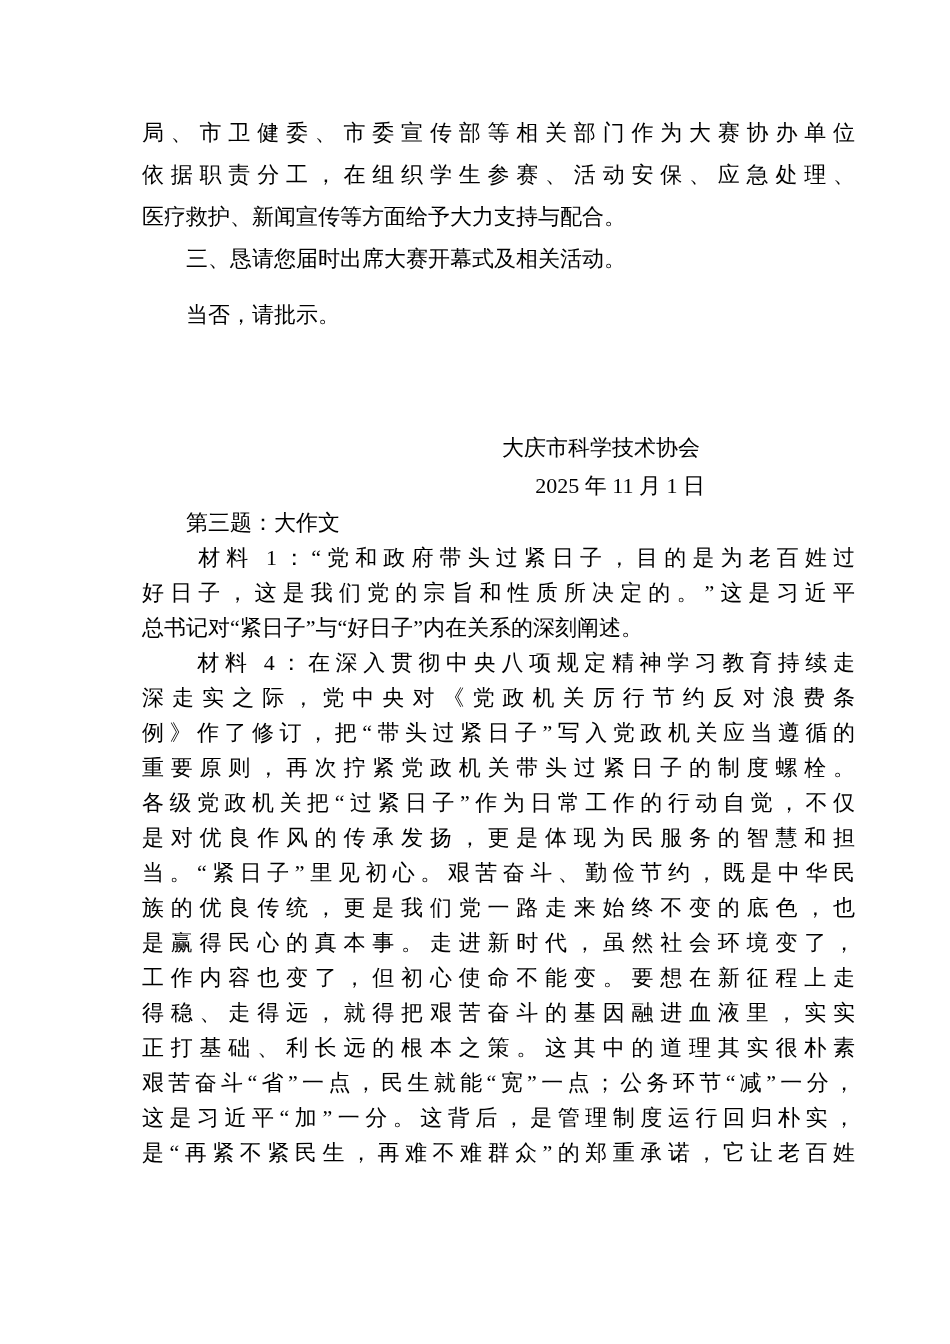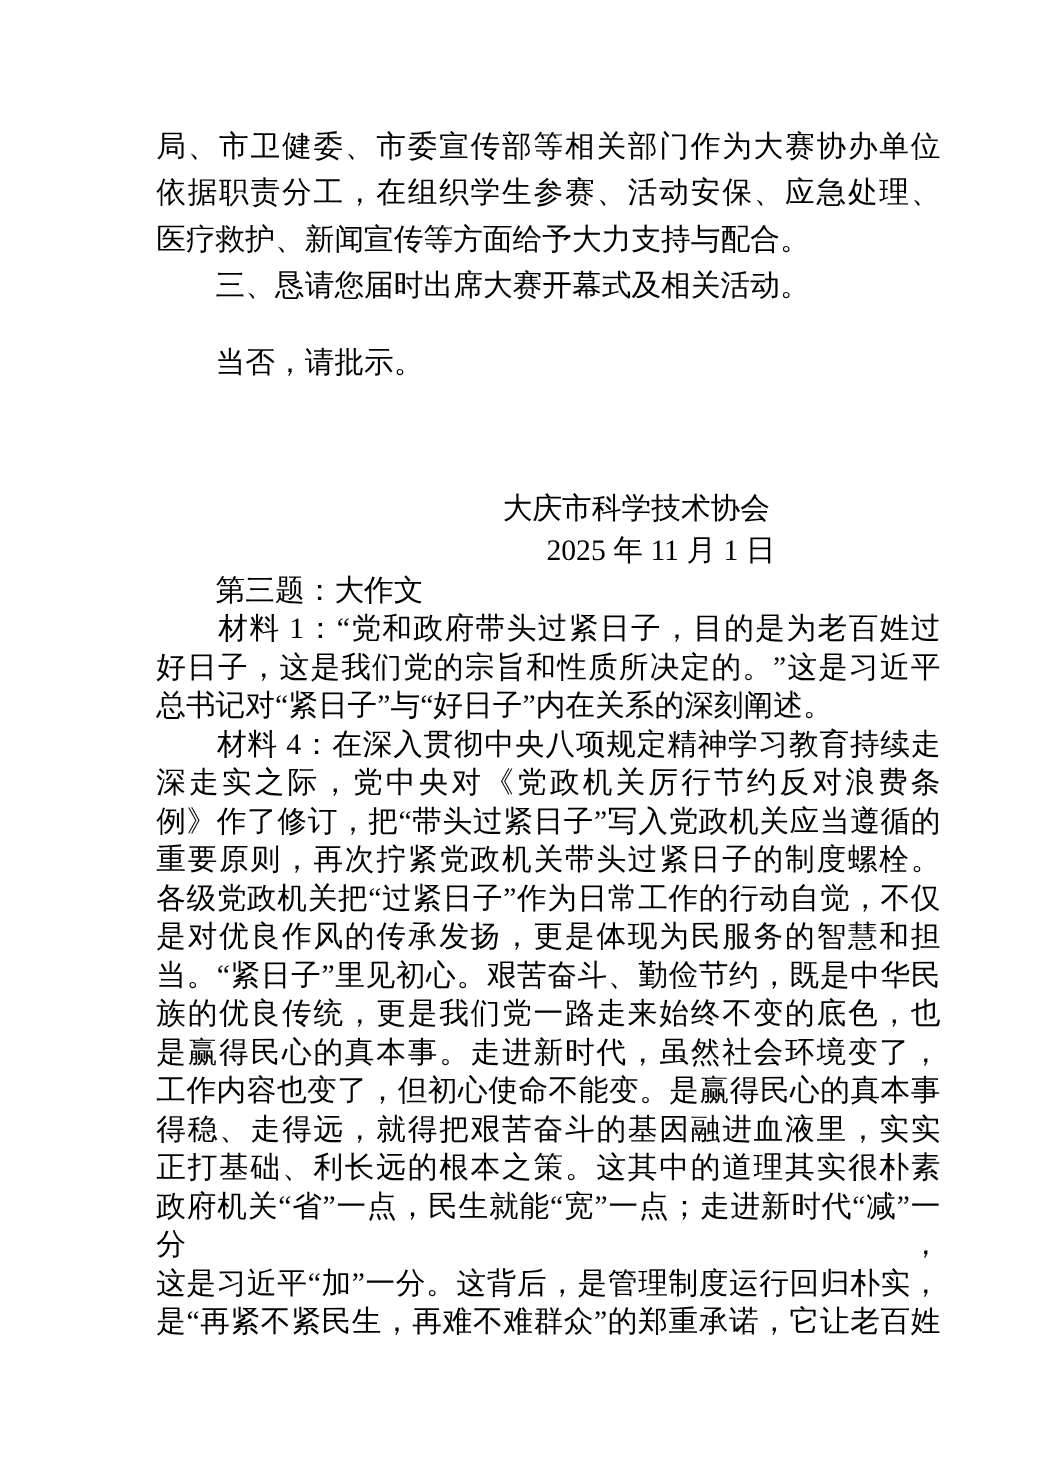--- a/index.html
+++ b/index.html
@@ -15,30 +15,30 @@
     overflow: hidden;
   }
   .page {
     box-sizing: border-box;
     width: 950px;
     height: 1344px;
     padding: 112px 95px 40px 142px;
     background: #ffffff;
   }
   .ln {
-    font-size: 27px;
+    font-size: 22px;
     white-space: pre-wrap;
     color: #000000;
   }
   .j {
     text-align: justify;
     text-align-last: justify;
   }
   .sec1 .ln { line-height: 42px; }
-  .approval { margin-top: 28px; }
+  .approval { margin-top: 14px; }
   .approval .ln { line-height: 42px; }
   .sig-block { margin-top: 93px; text-align: right; font-family: Liberation Serif, serif; }
   .sig-block .ln { line-height: 38px; }
   .sig  { padding-right: 155px; }
   .date { padding-right: 150px; }
   .sec3 .ln { line-height: 35px; }
 </style>
 </head>
 <body>
 
@@ -69,21 +69,21 @@
 
     <div class="ln j">　　材料 4：在深入贯彻中央八项规定精神学习教育持续走</div>
     <div class="ln j">深走实之际，党中央对《党政机关厉行节约反对浪费条</div>
     <div class="ln j">例》作了修订，把“带头过紧日子”写入党政机关应当遵循的</div>
     <div class="ln j">重要原则，再次拧紧党政机关带头过紧日子的制度螺栓。</div>
     <div class="ln j">各级党政机关把“过紧日子”作为日常工作的行动自觉，不仅</div>
     <div class="ln j">是对优良作风的传承发扬，更是体现为民服务的智慧和担</div>
     <div class="ln j">当。“紧日子”里见初心。艰苦奋斗、勤俭节约，既是中华民</div>
     <div class="ln j">族的优良传统，更是我们党一路走来始终不变的底色，也</div>
     <div class="ln j">是赢得民心的真本事。走进新时代，虽然社会环境变了，</div>
-    <div class="ln j">工作内容也变了，但初心使命不能变。是赢得民心的真本事</div>
+    <div class="ln j">工作内容也变了，但初心使命不能变。要想在新征程上走</div>
     <div class="ln j">得稳、走得远，就得把艰苦奋斗的基因融进血液里，实实</div>
     <div class="ln j">正打基础、利长远的根本之策。这其中的道理其实很朴素</div>
-    <div class="ln j">政府机关“省”一点，民生就能“宽”一点；走进新时代“减”一分，</div>
+    <div class="ln j">艰苦奋斗“省”一点，民生就能“宽”一点；公务环节“减”一分，</div>
     <div class="ln j">这是习近平“加”一分。这背后，是管理制度运行回归朴实，</div>
     <div class="ln j">是“再紧不紧民生，再难不难群众”的郑重承诺，它让老百姓</div>
   </div>
 
 </div>
 
 </body></html>

